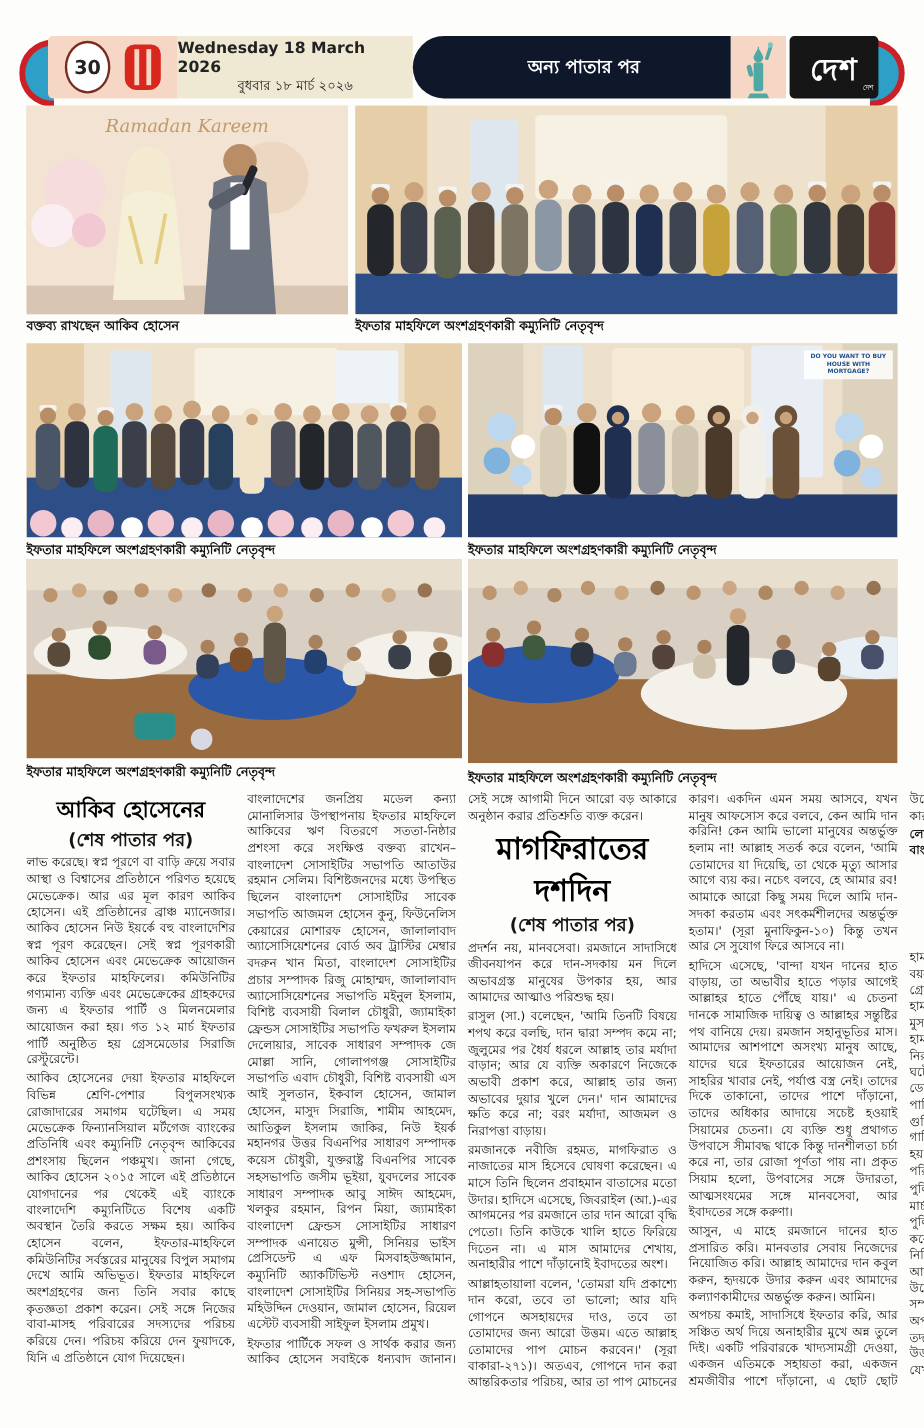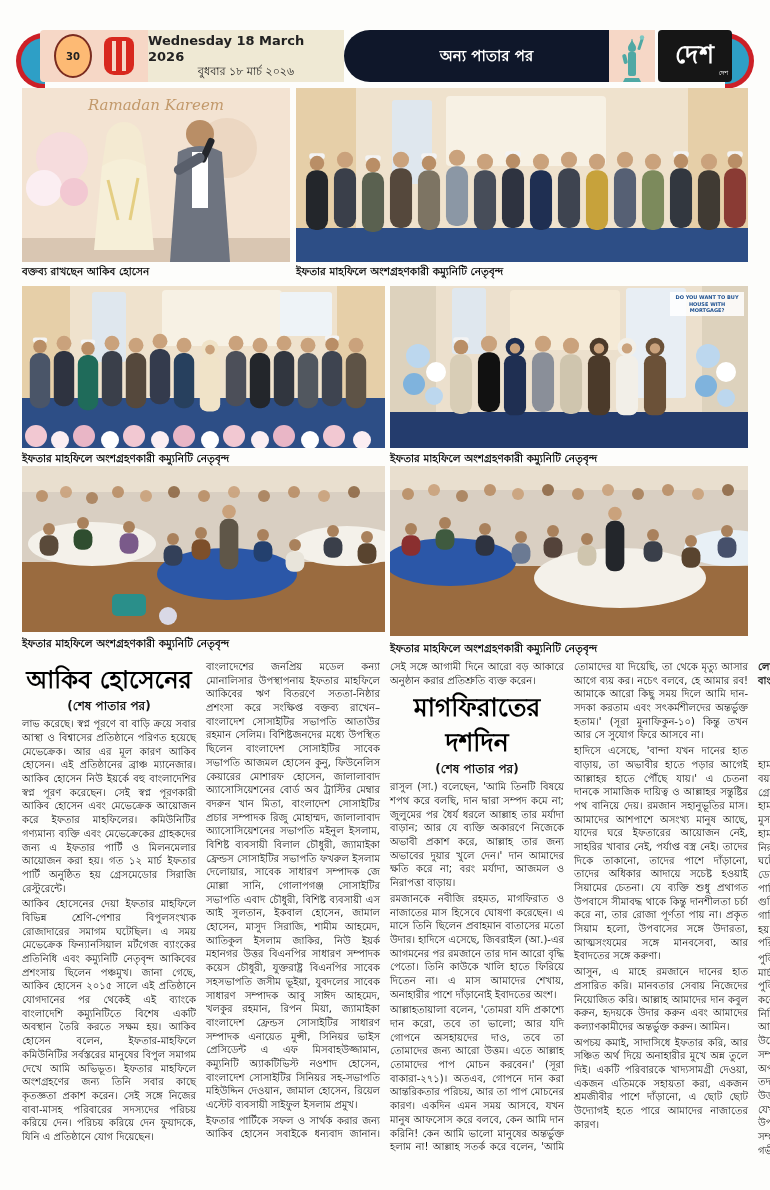--- a/index.html
+++ b/index.html
@@ -7,51 +7,51 @@
     width:770px;height:1190px;position:relative;background:#fdfdfb;
     font-family:"DejaVu Sans","Liberation Sans",sans-serif;color:#111;
     overflow:hidden;
   }
   
   .header{position:absolute;left:40px;top:30px;width:692px;height:52px;display:flex;align-items:stretch;}
   .edge{position:absolute;top:33px;width:24px;height:46px;background:#2e9fc6;border:5px solid #cc2027;}
   .edge.left{left:16px;border-right:none;border-radius:28px 0 0 28px;}
   .edge.right{right:16px;border-left:none;border-radius:0 28px 28px 0;}
   .pgbox{width:108px;background:#f6d7c6;display:flex;align-items:center;justify-content:center;gap:12px;border-radius:4px 0 0 4px;}
-  .pgnum{width:34px;height:40px;background:#fdba74;border:2px solid #7a2c20;border-radius:50%;
-         display:flex;align-items:center;justify-content:center;font-weight:bold;font-size:10px;color:#222;}
+  .pgnum{width:34px;height:40px;background:#ffffff;border:2px solid #7a2c20;border-radius:50%;
+         display:flex;align-items:center;justify-content:center;font-weight:bold;font-size:16px;color:#222;}
   .redlogo{width:30px;height:38px;background:#d8281e;border-radius:8px 8px 10px 10px;position:relative;}
   .redlogo:before,.redlogo:after{content:"";position:absolute;top:4px;bottom:4px;width:4px;background:#f6d7c6;}
   .redlogo:before{left:8px;} .redlogo:after{right:8px;}
   .datebox{width:196px;background:#efe9d4;display:flex;flex-direction:column;align-items:center;justify-content:center;line-height:1.25;}
   .date-en{font-weight:bold;font-size:13px;color:#222;}
   .date-bn{font-weight:normal;font-size:11px;color:#222;}
   .banner{flex:1;background:#0f172a;border-radius:44px 0 0 44px;display:flex;align-items:center;justify-content:center;padding-left:20px;}
   .banner span{color:#fff;font-weight:bold;font-size:15px;}
   .statuebox{width:46px;background:#f6d7c6;display:flex;align-items:flex-end;justify-content:center;}
   .logobox{width:74px;background:#161616;border-radius:4px;margin-left:3px;position:relative;
-           display:flex;align-items:center;justify-content:center;}
+           display:flex;align-items:flex-end;justify-content:center;}
   .logobox .big{color:#fff;font-weight:bold;font-size:25px;letter-spacing:1px;}
   .logobox .tiny{position:absolute;right:4px;bottom:3px;color:#fff;font-size:6px;}
   
   .photo{position:absolute;overflow:hidden;background:#e9dccb;}
   .photo svg{display:block;width:100%;height:100%;}
   .cap{position:absolute;font-weight:bold;font-size:10.5px;color:#0d0d0d;white-space:nowrap;text-align:center;}
   
   .articles{
     position:absolute;left:22px;top:660px;width:726px;height:500px;
     column-count:4;column-gap:10px;column-fill:auto;
     font-size:10px;line-height:1.37;text-align:justify;color:#141414;
   }
   .articles p{margin:0 0 2px 0;}
   .art-title{font-weight:bold;text-align:center;margin:4px 0 1px 0;color:#000;}
-  .t-xl{font-size:24px;}
+  .t-xl{font-size:18px;}
   .t-lg{font-size:25px;}
   .t-pink{font-size:17px;color:#e7137e;}
-  .cont{font-weight:bold;text-align:center;font-size:12px;margin-bottom:3px;}
+  .cont{font-weight:bold;text-align:center;font-size:15px;margin-bottom:3px;}
   .author{font-weight:bold;}
   .hidden-defs{position:absolute;width:0;height:0;overflow:hidden;}
   .ov-ramadan{position:absolute;top:8px;left:0;right:0;text-align:center;
     font-family:"DejaVu Serif","Liberation Serif",serif;font-style:italic;
     font-size:15px;color:#c2996b;}
   .ov-banner{position:absolute;top:6px;right:4px;width:70px;font-size:5px;color:#1c4f8f;
     background:rgba(255,255,255,.85);padding:2px;line-height:1.3;text-align:center;font-weight:bold;}
 </style>
 </head>
 <body>
@@ -331,20 +331,21 @@
 
   <h2 class="art-title t-xl">আকিব হোসেনের</h2>
   <div class="cont">(শেষ পাতার পর)</div>
   <p>লাভ করেছে। স্বপ্ন পূরণে বা বাড়ি ক্রয়ে সবার আস্থা ও বিশ্বাসের প্রতিষ্ঠানে পরিণত হয়েছে মেভেক্রেক। আর এর মূল কারণ আকিব হোসেন। এই প্রতিষ্ঠানের ব্রাঞ্চ ম্যানেজার। আকিব হোসেন নিউ ইয়র্কে বহু বাংলাদেশির স্বপ্ন পূরণ করেছেন। সেই স্বপ্ন পূরণকারী আকিব হোসেন এবং মেভেক্রেক আয়োজন করে ইফতার মাহফিলের। কমিউনিটির গণ্যমান্য ব্যক্তি এবং মেভেক্রেকের গ্রাহকদের জন্য এ ইফতার পার্টি ও মিলনমেলার আয়োজন করা হয়। গত ১২ মার্চ ইফতার পার্টি অনুষ্ঠিত হয় গ্রেসমেডোর সিরাজি রেস্টুরেন্টে।</p>
   <p>আকিব হোসেনের দেয়া ইফতার মাহফিলে বিভিন্ন শ্রেণি-পেশার বিপুলসংখ্যক রোজাদারের সমাগম ঘটেছিল। এ সময় মেভেক্রেক ফিন্যানসিয়াল মর্টগেজ ব্যাংকের প্রতিনিধি এবং কম্যুনিটি নেতৃবৃন্দ আকিবের প্রশংসায় ছিলেন পঞ্চমুখ। জানা গেছে, আকিব হোসেন ২০১৫ সালে এই প্রতিষ্ঠানে যোগদানের পর থেকেই এই ব্যাংকে বাংলাদেশি কম্যুনিটিতে বিশেষ একটি অবস্থান তৈরি করতে সক্ষম হয়। আকিব হোসেন বলেন, ইফতার-মাহফিলে কমিউনিটির সর্বস্তরের মানুষের বিপুল সমাগম দেখে আমি অভিভূত। ইফতার মাহফিলে অংশগ্রহণের জন্য তিনি সবার কাছে কৃতজ্ঞতা প্রকাশ করেন। সেই সঙ্গে নিজের বাবা-মাসহ পরিবারের সদস্যদের পরিচয় করিয়ে দেন। পরিচয় করিয়ে দেন ফুয়াদকে, যিনি এ প্রতিষ্ঠানে যোগ দিয়েছেন।</p>
   <p>বাংলাদেশের জনপ্রিয় মডেল কন্যা মোনালিসার উপস্থাপনায় ইফতার মাহফিলে আকিবের ঋণ বিতরণে সততা-নিষ্ঠার প্রশংসা করে সংক্ষিপ্ত বক্তব্য রাখেন– বাংলাদেশ সোসাইটির সভাপতি আতাউর রহমান সেলিম। বিশিষ্টজনদের মধ্যে উপস্থিত ছিলেন বাংলাদেশ সোসাইটির সাবেক সভাপতি আজমল হোসেন কুনু, ফিউনেলিস কেয়ারের মোশারফ হোসেন, জালালাবাদ অ্যাসোসিয়েশনের বোর্ড অব ট্রাস্টির মেম্বার বদরুন খান মিতা, বাংলাদেশ সোসাইটির প্রচার সম্পাদক রিজু মোহাম্মদ, জালালাবাদ অ্যাসোসিয়েশনের সভাপতি মইনুল ইসলাম, বিশিষ্ট ব্যবসায়ী বিলাল চৌধুরী, জ্যামাইকা ফ্রেন্ডস সোসাইটির সভাপতি ফখরুল ইসলাম দেলোয়ার, সাবেক সাধারণ সম্পাদক জে মোল্লা সানি, গোলাপগঞ্জ সোসাইটির সভাপতি এবাদ চৌধুরী, বিশিষ্ট ব্যবসায়ী এস আই সুলতান, ইকবাল হোসেন, জামাল হোসেন, মাসুদ সিরাজি, শামীম আহমেদ, আতিকুল ইসলাম জাকির, নিউ ইয়র্ক মহানগর উত্তর বিএনপির সাধারণ সম্পাদক কয়েস চৌধুরী, যুক্তরাষ্ট্র বিএনপির সাবেক সহসভাপতি জসীম ভূইয়া, যুবদলের সাবেক সাধারণ সম্পাদক আবু সাঈদ আহমেদ, খলকুর রহমান, রিপন মিয়া, জ্যামাইকা বাংলাদেশ ফ্রেন্ডস সোসাইটির সাধারণ সম্পাদক এনায়েত মুন্সী, সিনিয়র ভাইস প্রেসিডেন্ট এ এফ মিসবাহউজ্জামান, কম্যুনিটি অ্যাকটিভিস্ট নওশাদ হোসেন, বাংলাদেশ সোসাইটির সিনিয়র সহ-সভাপতি মহিউদ্দিন দেওয়ান, জামাল হোসেন, রিয়েল এস্টেট ব্যবসায়ী সাইফুল ইসলাম প্রমুখ।</p>
   <p>ইফতার পার্টিকে সফল ও সার্থক করার জন্য আকিব হোসেন সবাইকে ধন্যবাদ জানান। সেই সঙ্গে আগামী দিনে আরো বড় আকারে অনুষ্ঠান করার প্রতিশ্রুতি ব্যক্ত করেন।</p>
 
   <h2 class="art-title t-lg">মাগফিরাতের দশদিন</h2>
   <div class="cont">(শেষ পাতার পর)</div>
+  <p>প্রদর্শন নয়, মানবসেবা। রমজানে সাদাসিধে জীবনযাপন করে দান-সদকায় মন দিলে অভাবগ্রস্ত মানুষের উপকার হয়, আর আমাদের আত্মাও পরিশুদ্ধ হয়।</p>
   <p>রাসুল (সা.) বলেছেন, 'আমি তিনটি বিষয়ে শপথ করে বলছি, দান দ্বারা সম্পদ কমে না; জুলুমের পর ধৈর্য ধরলে আল্লাহ তার মর্যাদা বাড়ান; আর যে ব্যক্তি অকারণে নিজেকে অভাবী প্রকাশ করে, আল্লাহ তার জন্য অভাবের দুয়ার খুলে দেন।' দান আমাদের ক্ষতি করে না; বরং মর্যাদা, আজমল ও নিরাপত্তা বাড়ায়।</p>
   <p>রমজানকে নবীজি রহমত, মাগফিরাত ও নাজাতের মাস হিসেবে ঘোষণা করেছেন। এ মাসে তিনি ছিলেন প্রবাহমান বাতাসের মতো উদার। হাদিসে এসেছে, জিবরাইল (আ.)-এর আগমনের পর রমজানে তার দান আরো বৃদ্ধি পেতো। তিনি কাউকে খালি হাতে ফিরিয়ে দিতেন না। এ মাস আমাদের শেখায়, অনাহারীর পাশে দাঁড়ানোই ইবাদতের অংশ।</p>
   <p>আল্লাহতায়ালা বলেন, 'তোমরা যদি প্রকাশ্যে দান করো, তবে তা ভালো; আর যদি গোপনে অসহায়দের দাও, তবে তা তোমাদের জন্য আরো উত্তম। এতে আল্লাহ তোমাদের পাপ মোচন করবেন।' (সূরা বাকারা-২৭১)। অতএব, গোপনে দান করা আন্তরিকতার পরিচয়, আর তা পাপ মোচনের কারণ। একদিন এমন সময় আসবে, যখন মানুষ আফসোস করে বলবে, কেন আমি দান করিনি! কেন আমি ভালো মানুষের অন্তর্ভুক্ত হলাম না! আল্লাহ সতর্ক করে বলেন, 'আমি তোমাদের যা দিয়েছি, তা থেকে মৃত্যু আসার আগে ব্যয় কর। নচেৎ বলবে, হে আমার রব! আমাকে আরো কিছু সময় দিলে আমি দান-সদকা করতাম এবং সৎকর্মশীলদের অন্তর্ভুক্ত হতাম।' (সূরা মুনাফিকুন-১০) কিন্তু তখন আর সে সুযোগ ফিরে আসবে না।</p>
   <p>হাদিসে এসেছে, 'বান্দা যখন দানের হাত বাড়ায়, তা অভাবীর হাতে পড়ার আগেই আল্লাহর হাতে পৌঁছে যায়।' এ চেতনা দানকে সামাজিক দায়িত্ব ও আল্লাহর সন্তুষ্টির পথ বানিয়ে দেয়। রমজান সহানুভূতির মাস। আমাদের আশপাশে অসংখ্য মানুষ আছে, যাদের ঘরে ইফতারের আয়োজন নেই, সাহরির খাবার নেই, পর্যাপ্ত বস্ত্র নেই। তাদের দিকে তাকানো, তাদের পাশে দাঁড়ানো, তাদের অধিকার আদায়ে সচেষ্ট হওয়াই সিয়ামের চেতনা। যে ব্যক্তি শুধু প্রথাগত উপবাসে সীমাবদ্ধ থাকে কিন্তু দানশীলতা চর্চা করে না, তার রোজা পূর্ণতা পায় না। প্রকৃত সিয়াম হলো, উপবাসের সঙ্গে উদারতা, আত্মসংযমের সঙ্গে মানবসেবা, আর ইবাদতের সঙ্গে করুণা।</p>
   <p>আসুন, এ মাহে রমজানে দানের হাত প্রসারিত করি। মানবতার সেবায় নিজেদের নিয়োজিত করি। আল্লাহ আমাদের দান কবুল করুন, হৃদয়কে উদার করুন এবং আমাদের কল্যাণকামীদের অন্তর্ভুক্ত করুন। আমিন।</p>
   <p>অপচয় কমাই, সাদাসিধে ইফতার করি, আর সঞ্চিত অর্থ দিয়ে অনাহারীর মুখে অন্ন তুলে দিই। একটি পরিবারকে খাদ্যসামগ্রী দেওয়া, একজন এতিমকে সহায়তা করা, একজন শ্রমজীবীর পাশে দাঁড়ানো, এ ছোট ছোট উদ্যোগই হতে পারে আমাদের নাজাতের কারণ।</p>
   <p class="author">লেখক : গবেষক, ইসলামিক ফাউন্ডেশন বাংলাদেশ</p>
 
   <h2 class="art-title t-pink">তারাবি নামাজ চলাকালীন মসজিদে</h2>
   <div class="cont">(শেষ পাতার পর)</div>

